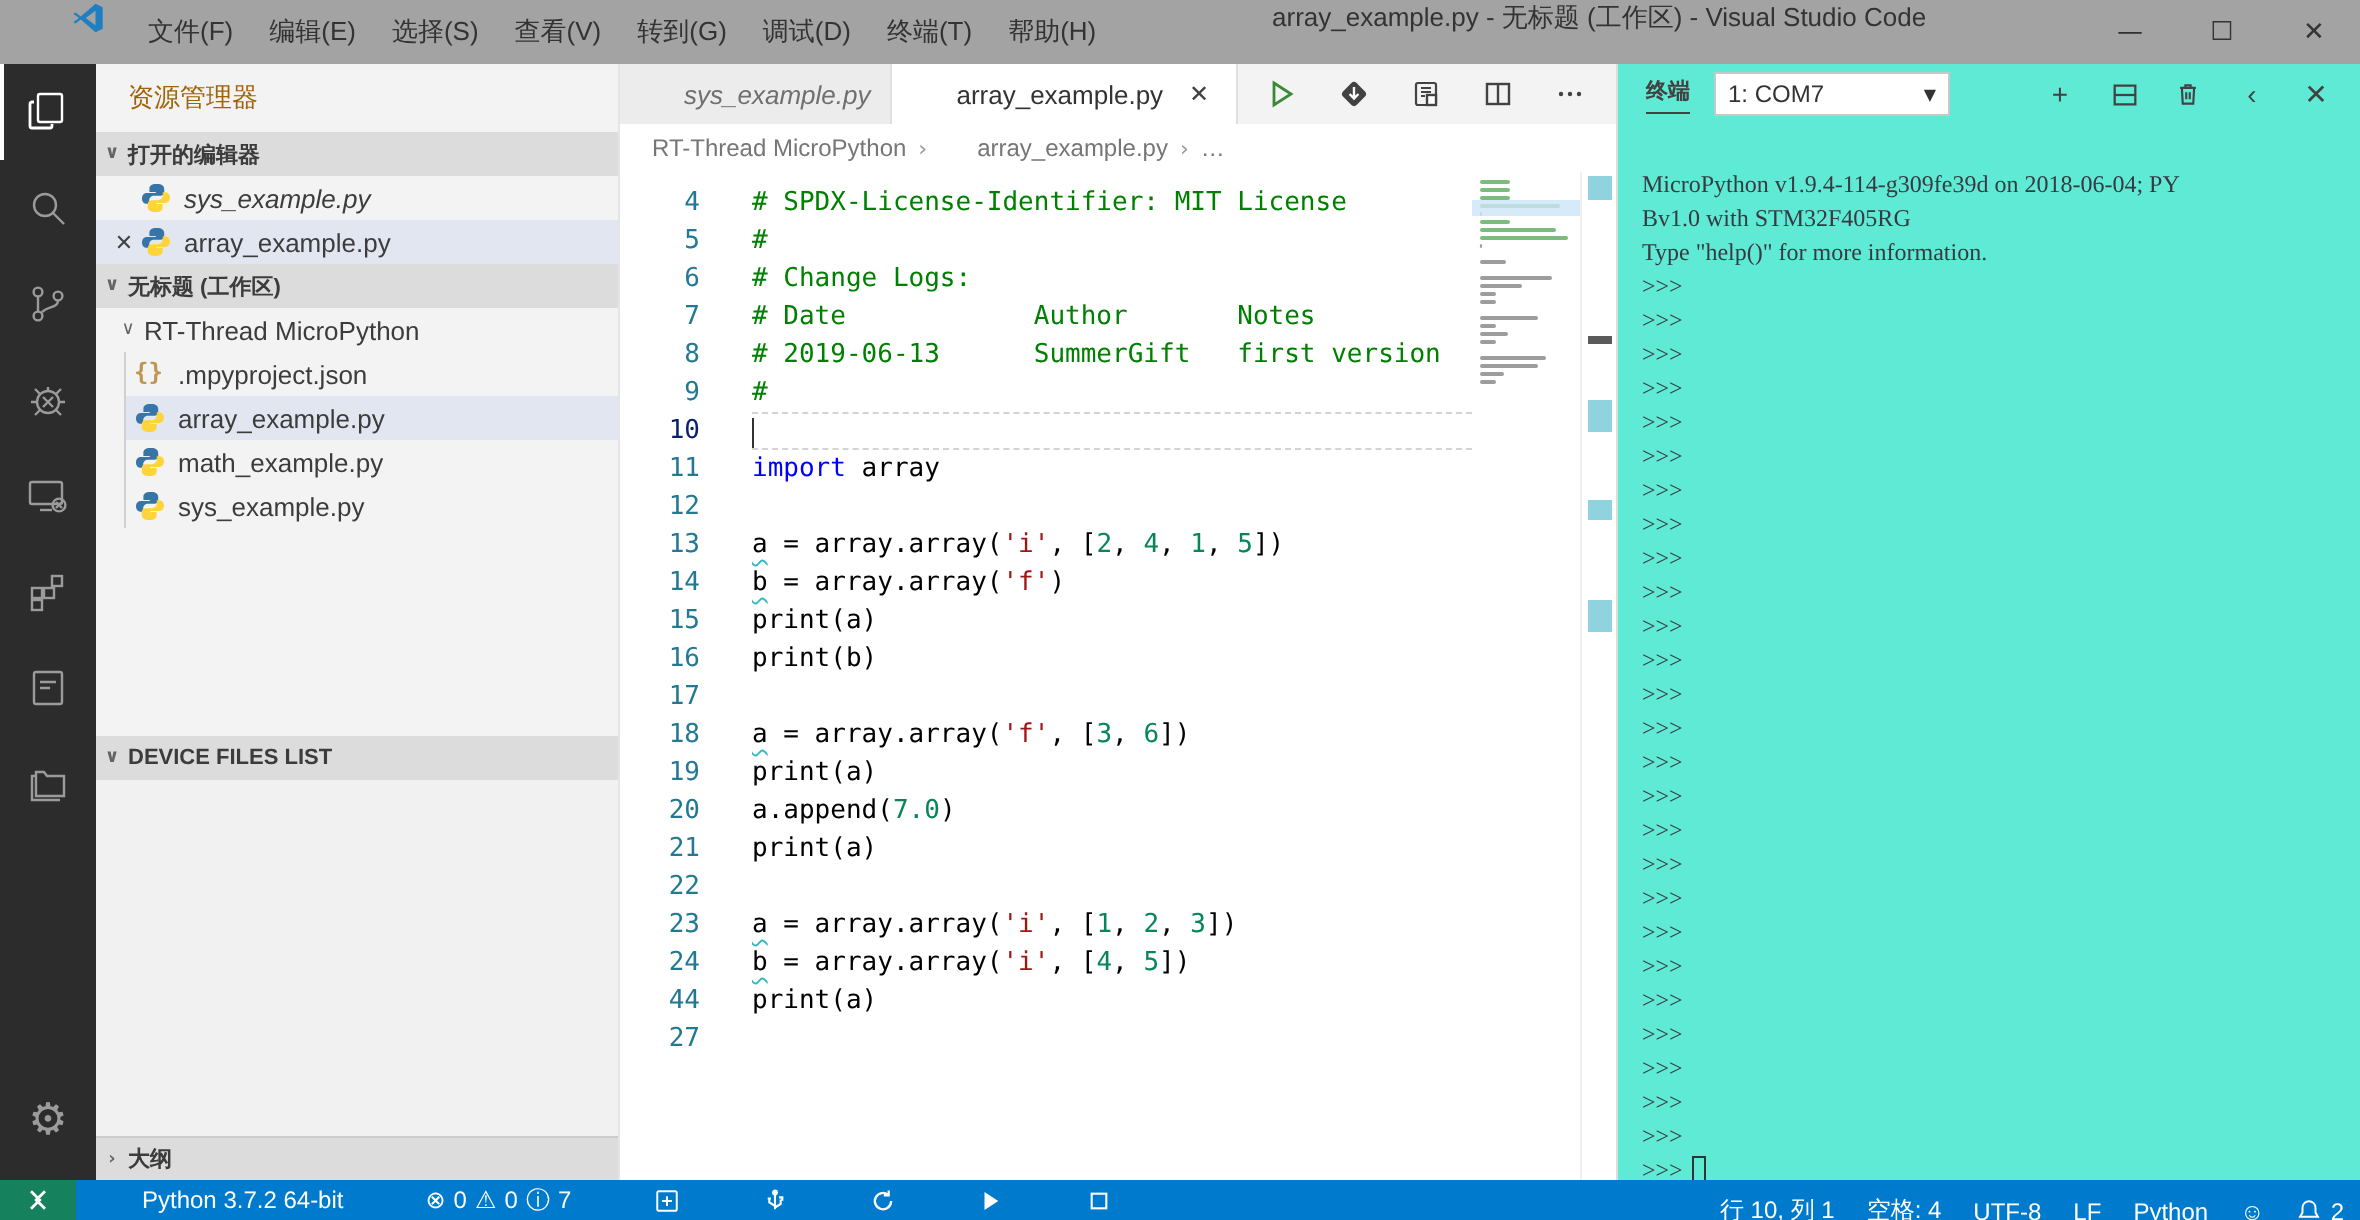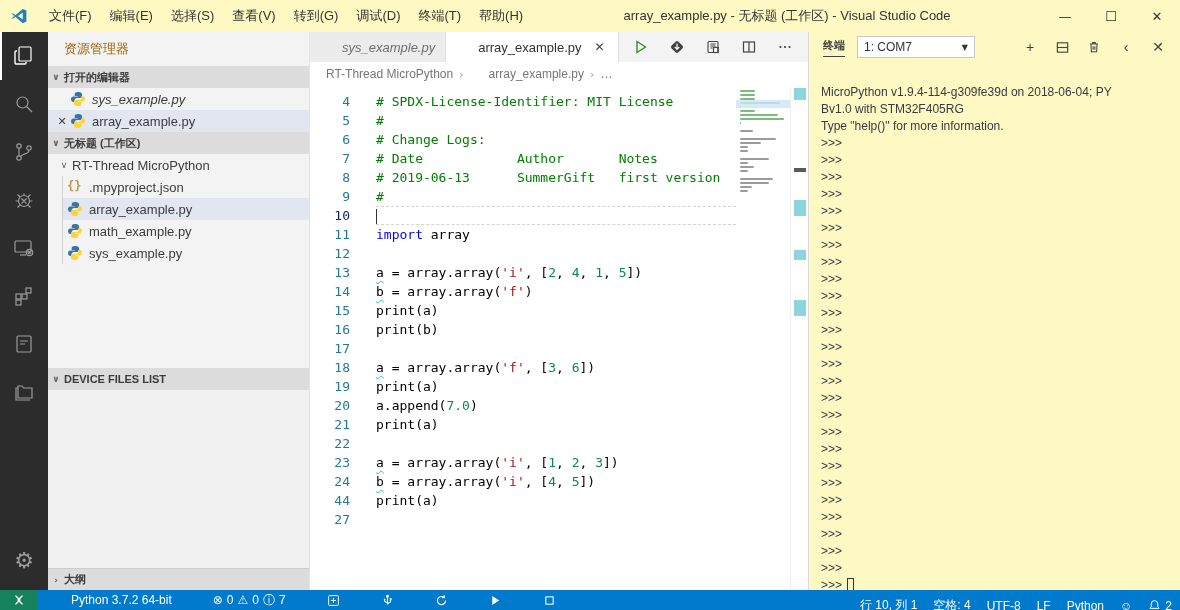--- a/index.html
+++ b/index.html
@@ -1,21 +1,21 @@
 <!DOCTYPE html>
 <html><head>
 <meta charset="utf-8">
 <style>
   * { margin:0; padding:0; box-sizing:border-box; }
   html,body { width:1180px; height:610px; overflow:hidden; }
   body { font-family:"Liberation Sans", sans-serif; font-size:13px; color:#333; background:#fff; }
   .window { width:1180px; height:610px; display:flex; flex-direction:column; position:relative; }
 
   
-  .titlebar { height:32px; background:#fef9c3; display:flex; align-items:center; flex:0 0 32px; }
+  .titlebar { height:32px; background:#a3a3a3; display:flex; align-items:flex-start; flex:0 0 32px;padding-left:25px; }
   .vscode-logo { width:18px; height:18px; margin:0 12px 0 10px; }
   .menu-item { padding:0 9px; height:32px; line-height:32px; color:#333; cursor:default; }
   .win-title { flex:1; text-align:center; color:#333; white-space:nowrap; overflow:hidden; }
   .win-controls { display:flex; }
   .win-btn { width:46px; height:32px; display:flex; align-items:center; justify-content:center; font-size:13px; color:#333; font-family:"DejaVu Sans", sans-serif; }
 
   
   .main { flex:1; display:flex; min-height:0; }
 
   
@@ -69,28 +69,28 @@
   .tk-c { color:#008000; } .tk-k { color:#0000FF;text-align:center; } .tk-s { color:#A31515; } .tk-n { color:#098658; } .tk-p { color:#000000; }
   .sqg { text-decoration:underline; text-decoration-style:wavy; text-decoration-color:#2FB9C5; text-decoration-thickness:1px; text-underline-offset:3px; }
 
   .minimap { width:54px; flex:0 0 54px; position:relative; padding-top:4px; background:#fff; }
   .mm-bar { height:2px; margin:0 0 2px 4px; border-radius:1px; }
   .mm-highlight { position:absolute; left:0; width:54px; background:#CCE5F8; opacity:.8; }
   .overview-ruler { width:18px; flex:0 0 18px; position:relative; background:#fff; border-left:1px solid #F0F0F0; }
   .ov-mark { position:absolute; left:3px; width:12px; }
 
   
-  .panel { flex:1; background:#fef9c3; border-left:1px solid #DDDDDD; display:flex; flex-direction:column; overflow:hidden; }
+  .panel { flex:1; background:#5eead4; border-left:1px solid #DDDDDD; display:flex; flex-direction:column; overflow:hidden; }
   .panel-header { height:30px; display:flex; align-items:center; padding-left:14px; flex:0 0 30px; }
   .panel-tab { font-size:11px; font-weight:bold; color:#424242; padding-bottom:3px; border-bottom:1px solid #424242; margin-right:12px; }
   .terminal-select { width:118px; height:22px; border:1px solid #C8C8C8; background:#fff; display:flex; align-items:center; font-size:12px; color:#333; padding:0 6px; justify-content:space-between; }
   .terminal-select .arrow { font-size:8px; color:#333; font-family:"DejaVu Sans", sans-serif; }
   .panel-actions { flex:1; display:flex; align-items:center; justify-content:flex-end; gap:16px; padding-right:14px; color:#424242; }
   .panel-actions .pa { width:16px; height:16px; display:flex; align-items:center; justify-content:center; font-size:14px; }
-  .terminal-content { flex:1; padding:22px 0 0 12px; font-family:Liberation Sans, sans-serif; font-size:12px; line-height:17px; color:#383A42; white-space:pre; overflow:hidden; }
+  .terminal-content { flex:1; padding:22px 0 0 12px; font-family:Liberation Serif, serif; font-size:12px; line-height:17px; color:#383A42; white-space:pre; overflow:hidden; }
   .term-cursor { display:inline-block; width:7px; height:13px; border:1px solid #333; vertical-align:-2px; margin-left:2px; }
 
   
   .statusbar { height:20px; background:#007ACC; color:#fff; display:flex; align-items:center; font-size:12px; flex:0 0 20px; }
   .sb-remote { width:38px; height:20px; background:#16825D; display:flex; align-items:center; justify-content:center; }
   .sb-item { display:flex; align-items:center; gap:4px; padding:0 8px; height:20px; white-space:nowrap; }
   .sb-left { display:flex; align-items:center; flex:1;gap:25px; }
   .sb-right { display:flex; align-items:center;margin-top:11px; }
   .sb-ico { font-family:"DejaVu Sans", sans-serif; font-size:12px; line-height:1; }
   .sb-item svg { width:13px; height:13px; }

